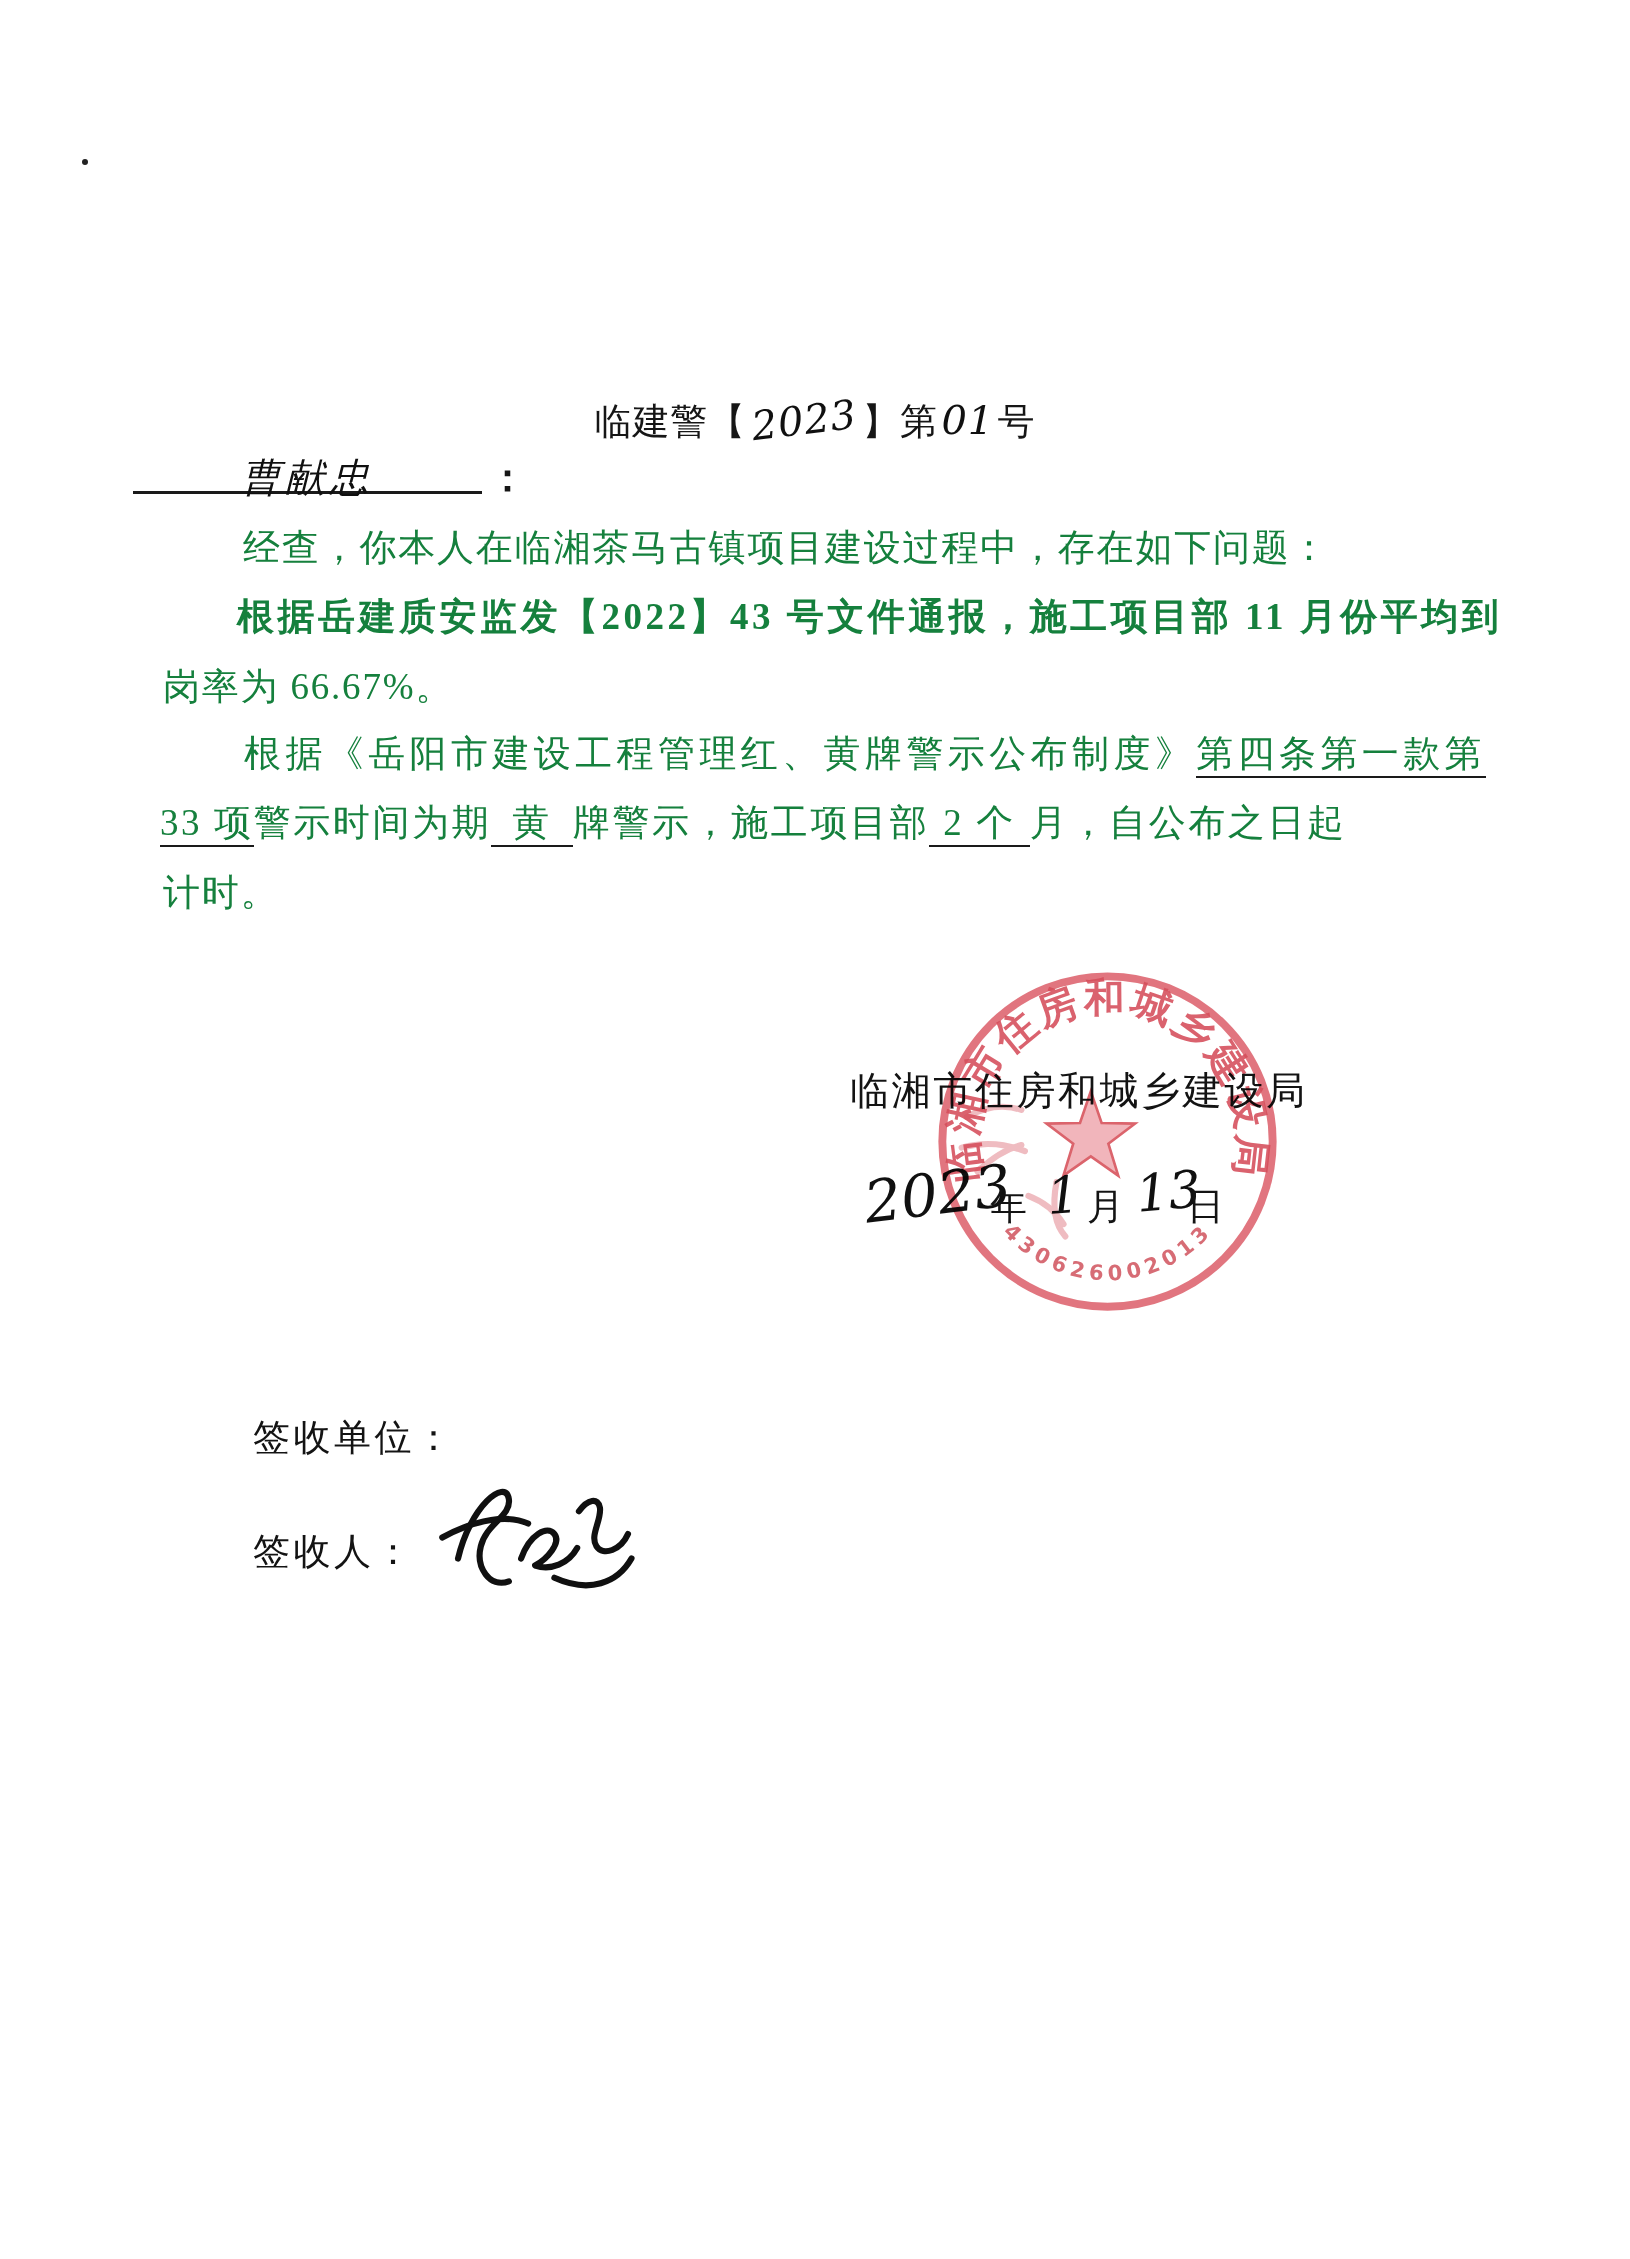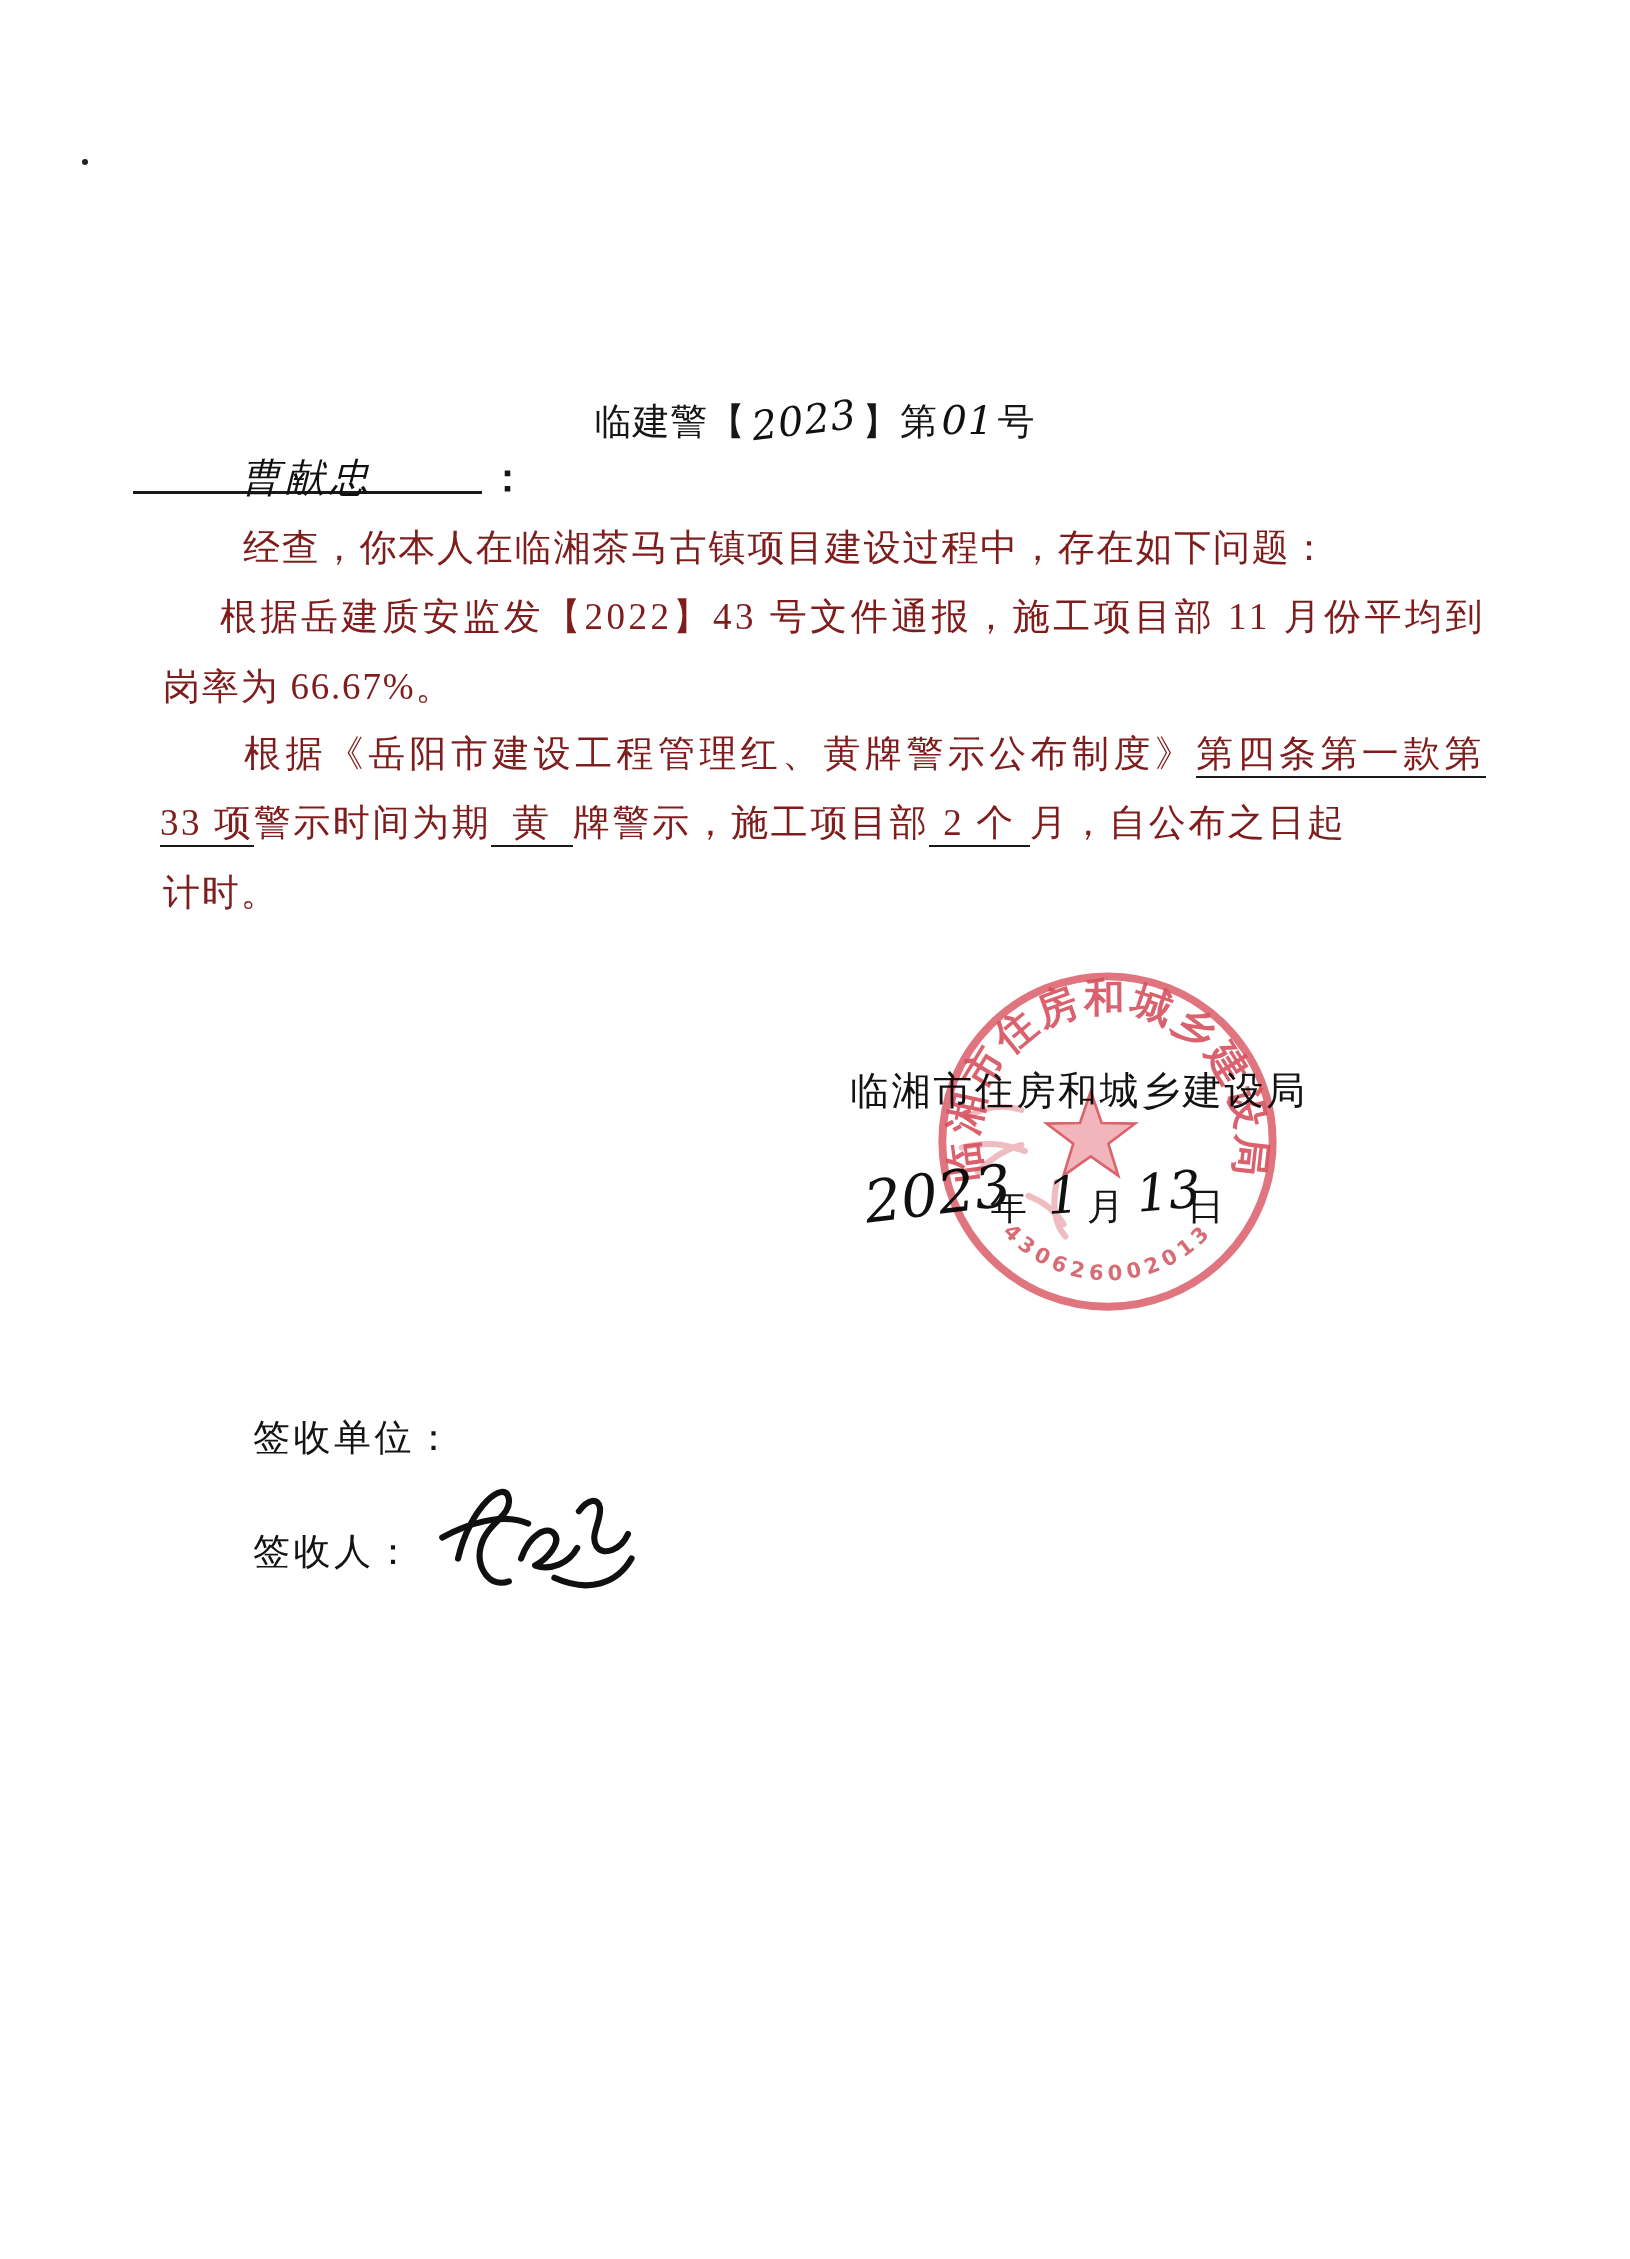--- a/index.html
+++ b/index.html
@@ -7,21 +7,21 @@
     position:relative;width:1630px;height:2259px;background:#ffffff;
     margin:0 auto;overflow:hidden;outline:0.9px solid #e9e9e9;
     font-family:"Liberation Serif","DejaVu Serif",serif;color:#161616;
   }
   .abs{position:absolute;white-space:nowrap;}
   .title{
     font-family:"Liberation Sans","DejaVu Sans",sans-serif;
     font-weight:bold;font-size:54px;letter-spacing:2.6px;color:#111;
   }
   .docline{font-size:37px;letter-spacing:0.9px;}
-  .body-line{font-size:37px;color:#7f1d1d;}
+  .body-line{font-size:37px;color:#15803d;}
   .u{border-bottom:2.6px solid #1a1a1a;padding-bottom:2px;}
   .u-pad{padding-left:21px;padding-right:21px;}
   .u-pad-sm{padding-left:14px;padding-right:14px;}
   .hw{
     font-family:"DejaVu Serif","Liberation Serif",serif;
     font-style:italic;display:inline-block;color:#101010;
   }
   .hw-rot{transform:rotate(-7deg);}
   .addr-underline{
     border-bottom:3.5px solid #1a1a1a;width:349px;height:40px;
@@ -55,21 +55,21 @@
     <span>临建警【</span><span class="hw hw-rot" style="font-size:40px;margin:0 5.3px;">2023</span><span>】第</span><span class="hw" style="font-size:40px;margin:0 3.5px;">01</span><span>号</span>
   </div>
 
   <div class="abs addr-underline" style="left:133px;top:451px;">
     <span class="hw addr-name">曹献忠</span>
   </div>
   <div class="abs colon" style="left:488px;top:451px;">：</div>
 
   <div class="abs body-line" style="left:243px;top:523px;letter-spacing:1.8px;">经查，你本人在临湘茶马古镇项目建设过程中，存在如下问题：</div>
 
-  <div class="abs body-line" style="left:220px;top:592px;letter-spacing:3.5px;">根据岳建质安监发【2022】43 号文件通报，施工项目部 11 月份平均到</div>
+  <div class="abs body-line" style="left:237px;top:592px;letter-spacing:3.5px;font-weight:bold;">根据岳建质安监发【2022】43 号文件通报，施工项目部 11 月份平均到</div>
 
   <div class="abs body-line" style="left:163px;top:662px;letter-spacing:1.8px;">岗率为 66.67%。</div>
 
   <div class="abs body-line" style="left:244px;top:729px;letter-spacing:4.4px;">
     <span>根据《岳阳市建设工程管理红、黄牌警示公布制度》</span><span class="u">第四条第一款第</span>
   </div>
 
   <div class="abs body-line" style="left:160px;top:798px;letter-spacing:2.6px;">
     <span class="u">33 项</span><span>警示时间为期</span><span class="u u-pad">黄</span><span>牌警示，施工项目部</span><span class="u u-pad-sm">2 个</span><span>月，自公布之日起</span>
   </div>

